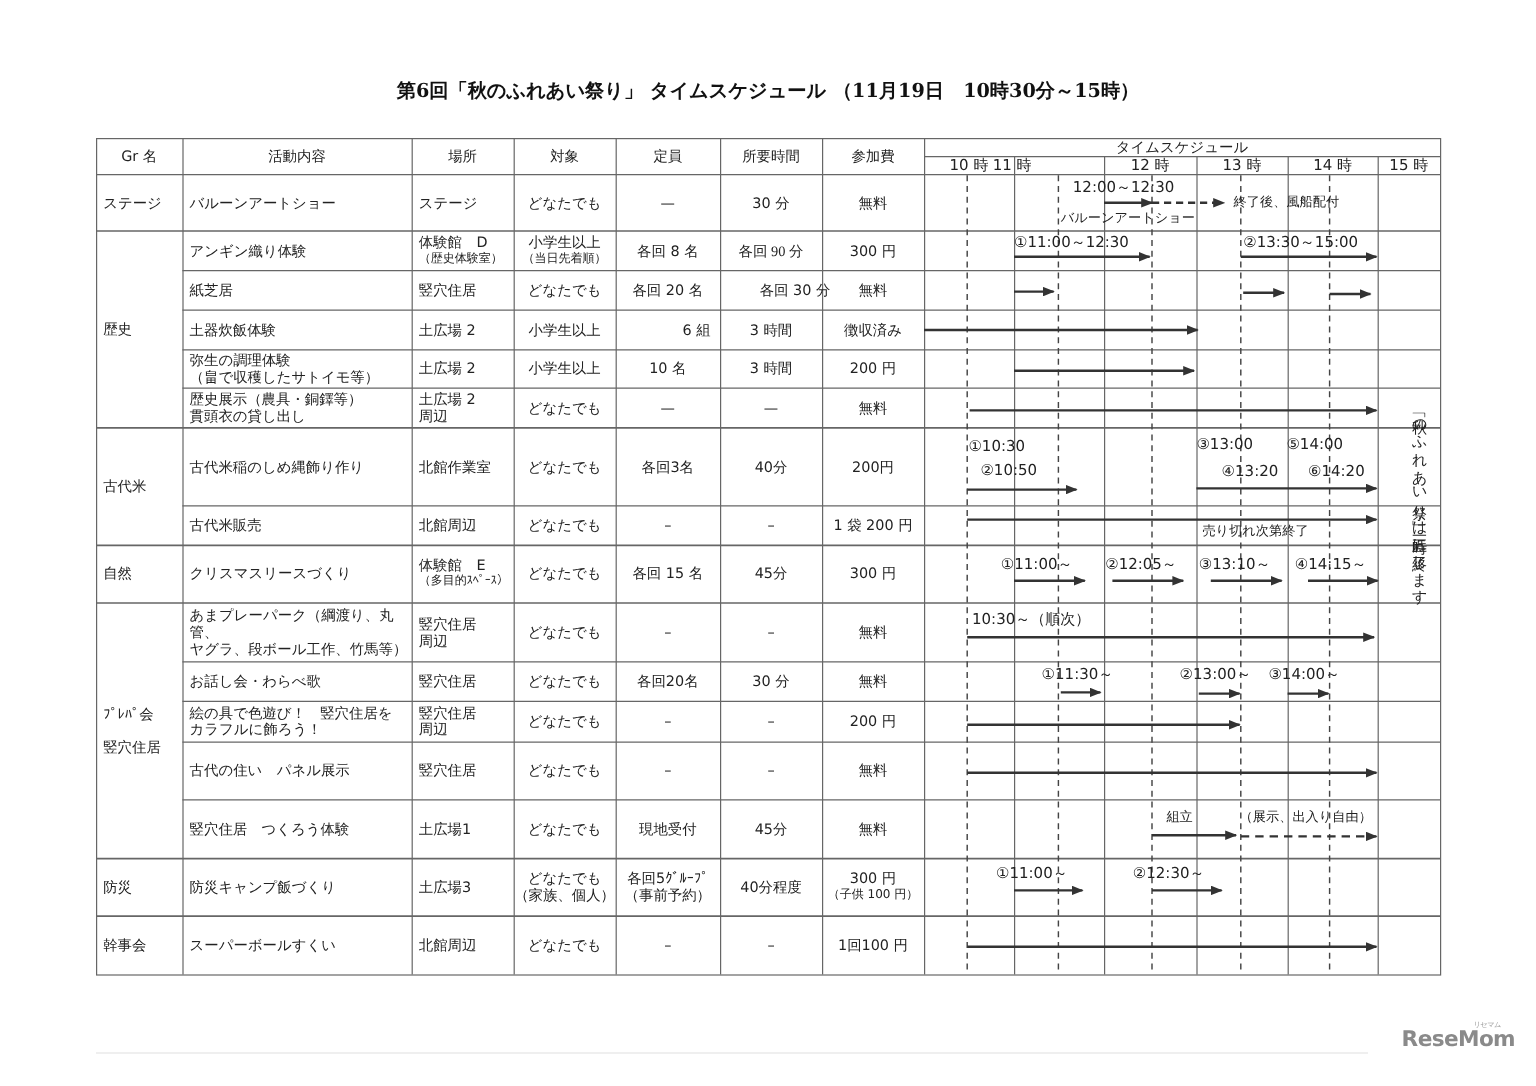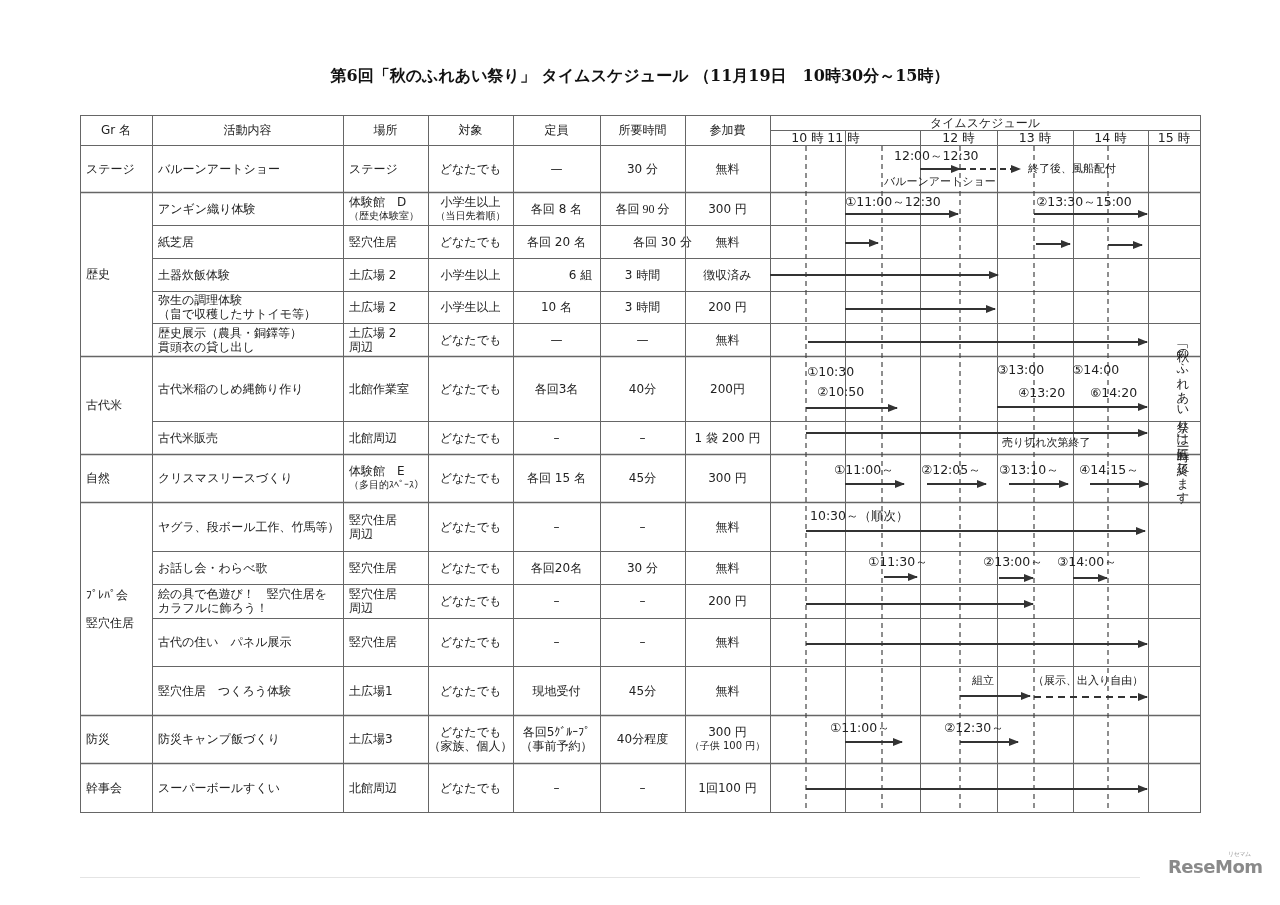--- a/index.html
+++ b/index.html
@@ -225,21 +225,21 @@
 <div class="cell left" style="left:152px;top:454px;width:191px;height:48px;">クリスマスリースづくり</div>
 <div class="cell left" style="left:343px;top:454px;width:85px;height:48px;">
   <div class="stack l"><span>体験館　E</span><span class="sub">（多目的ｽﾍﾟｰｽ）</span></div>
 </div>
 <div class="cell" style="left:428px;top:454px;width:85px;height:48px;">どなたでも</div>
 <div class="cell" style="left:513px;top:454px;width:87px;height:48px;">各回 15 名</div>
 <div class="cell" style="left:600px;top:454px;width:85px;height:48px;">45分</div>
 <div class="cell" style="left:685px;top:454px;width:85px;height:48px;">300 円</div>
 
 <div class="cell left" style="left:152px;top:502px;width:191px;height:49px;">
-  <div class="stack l"><span>ヤグラ、段ボール工作、竹馬等）</span></div>
+  <div class="stack l"><span>あまプレーパーク（綱渡り、丸管、</span><span>ヤグラ、段ボール工作、竹馬等）</span></div>
 </div>
 <div class="cell left" style="left:343px;top:502px;width:85px;height:49px;">
   <div class="stack l"><span>竪穴住居</span><span>周辺</span></div>
 </div>
 <div class="cell" style="left:428px;top:502px;width:85px;height:49px;">どなたでも</div>
 <div class="cell" style="left:513px;top:502px;width:87px;height:49px;">–</div>
 <div class="cell" style="left:600px;top:502px;width:85px;height:49px;">–</div>
 <div class="cell" style="left:685px;top:502px;width:85px;height:49px;">無料</div>
 
 <div class="cell left" style="left:152px;top:551px;width:191px;height:33px;">お話し会・わらべ歌</div>

